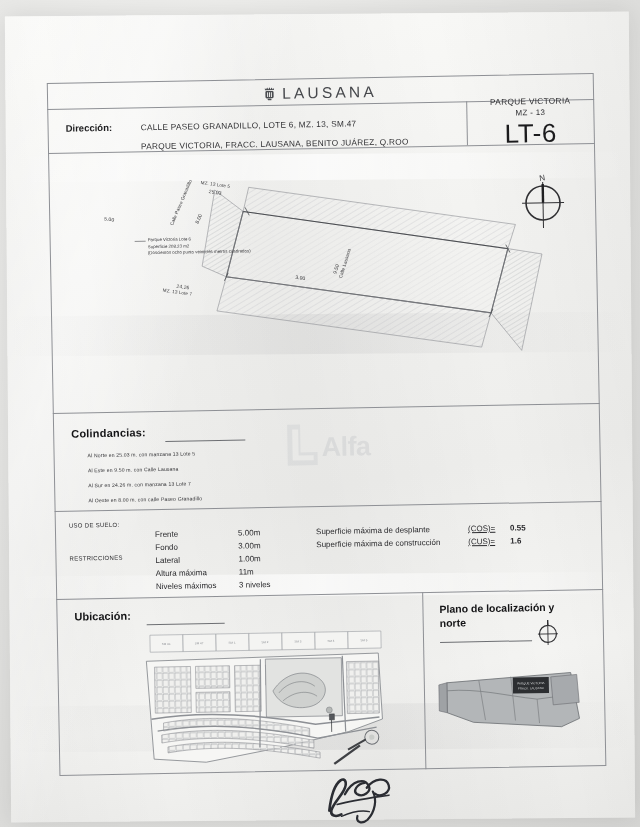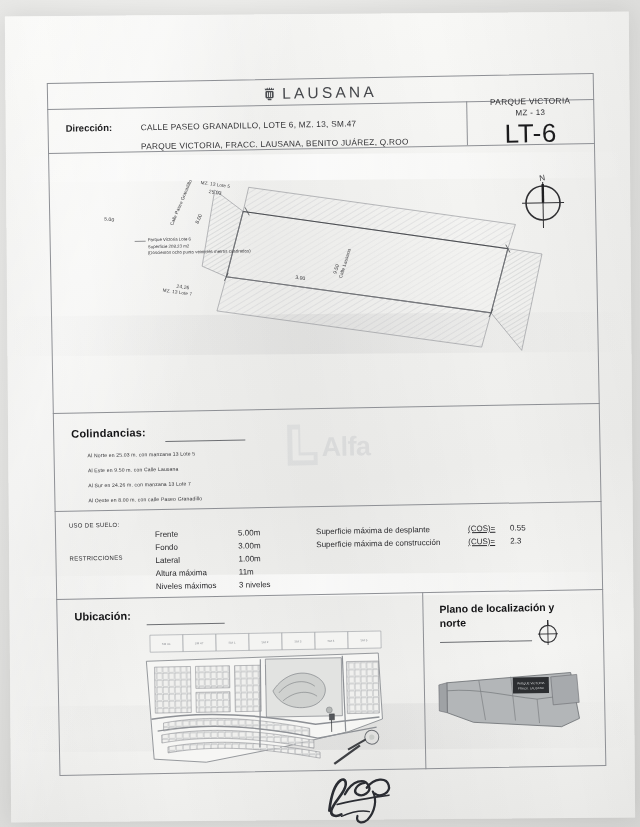--- a/index.html
+++ b/index.html
@@ -146,21 +146,21 @@
   #uso-label { position: absolute; left: 0; top: 0; font-size: 6px; color: #2e2e31; letter-spacing: .3px; }
   #restr-label { position: absolute; left: 0; top: 33px; font-size: 6px; color: #2e2e31; letter-spacing: .3px; }
   #restr-table { position: absolute; left: 86px; top: 8px; }
   .restr-row { display: flex; font-size: 8px; color: #2b2b2e; line-height: 1.62; }
   .restr-key { width: 83px; }
   .restr-val { width: 70px; }
   #coef-table { position: absolute; left: 247px; top: 8px; }
   .coef-row { display: flex; font-size: 8px; color: #2b2b2e; line-height: 1.62; white-space: nowrap; }
   .coef-desc { width: 152px; }
   .coef-abbr { width: 42px; text-decoration: underline; }
-  .coef-val  { width: 34px; }
+  .coef-val  { width: 34px; font-weight: bold; }
 
   
   #ubic-title { position: absolute; left: 18px; top: 528px; font-size: 11px; font-weight: bold; color: #141416; }
   #ubic-rule { position: absolute; left: 90px; top: 543px; width: 78px; height: 0; border-top: 1px solid #6d6f73; }
   #loc-title { position: absolute; left: 383px; top: 526px; width: 140px; font-size: 10.5px; font-weight: bold; color: #141416; line-height: 1.34; }
   #loc-rule { position: absolute; left: 383px; top: 566px; width: 92px; height: 0; border-top: 1px solid #6d6f73; }
   #loc-compass { position: absolute; left: 478px; top: 545px; width: 26px; height: 28px; }
 
   #siteplan { position: absolute; left: 75px; top: 550px; width: 260px; height: 140px; }
   #locplan  { position: absolute; left: 375px; top: 585px; width: 155px; height: 85px; }
@@ -330,21 +330,21 @@
 
       <div id="coef-table">
         <div class="coef-row">
           <span class="coef-desc">Superficie máxima de desplante</span>
           <span class="coef-abbr">(COS)=</span>
           <span class="coef-val">0.55</span>
         </div>
         <div class="coef-row">
           <span class="coef-desc">Superficie máxima de construcción</span>
           <span class="coef-abbr">(CUS)=</span>
-          <span class="coef-val">2.3</span>
+          <span class="coef-val">1.6</span>
         </div>
       </div>
     </div>
 
     <div class="hline" style="top:516px;"></div>
     <div class="vline" style="left:366px; top:516px; height:177px;"></div>
 
     <div id="ubic-title">Ubicación:</div>
     <div id="ubic-rule"></div>
 

